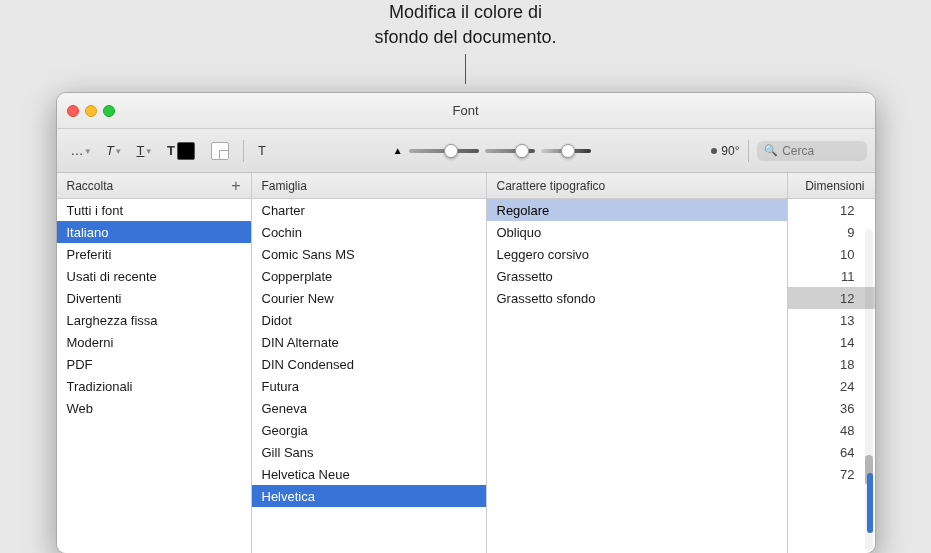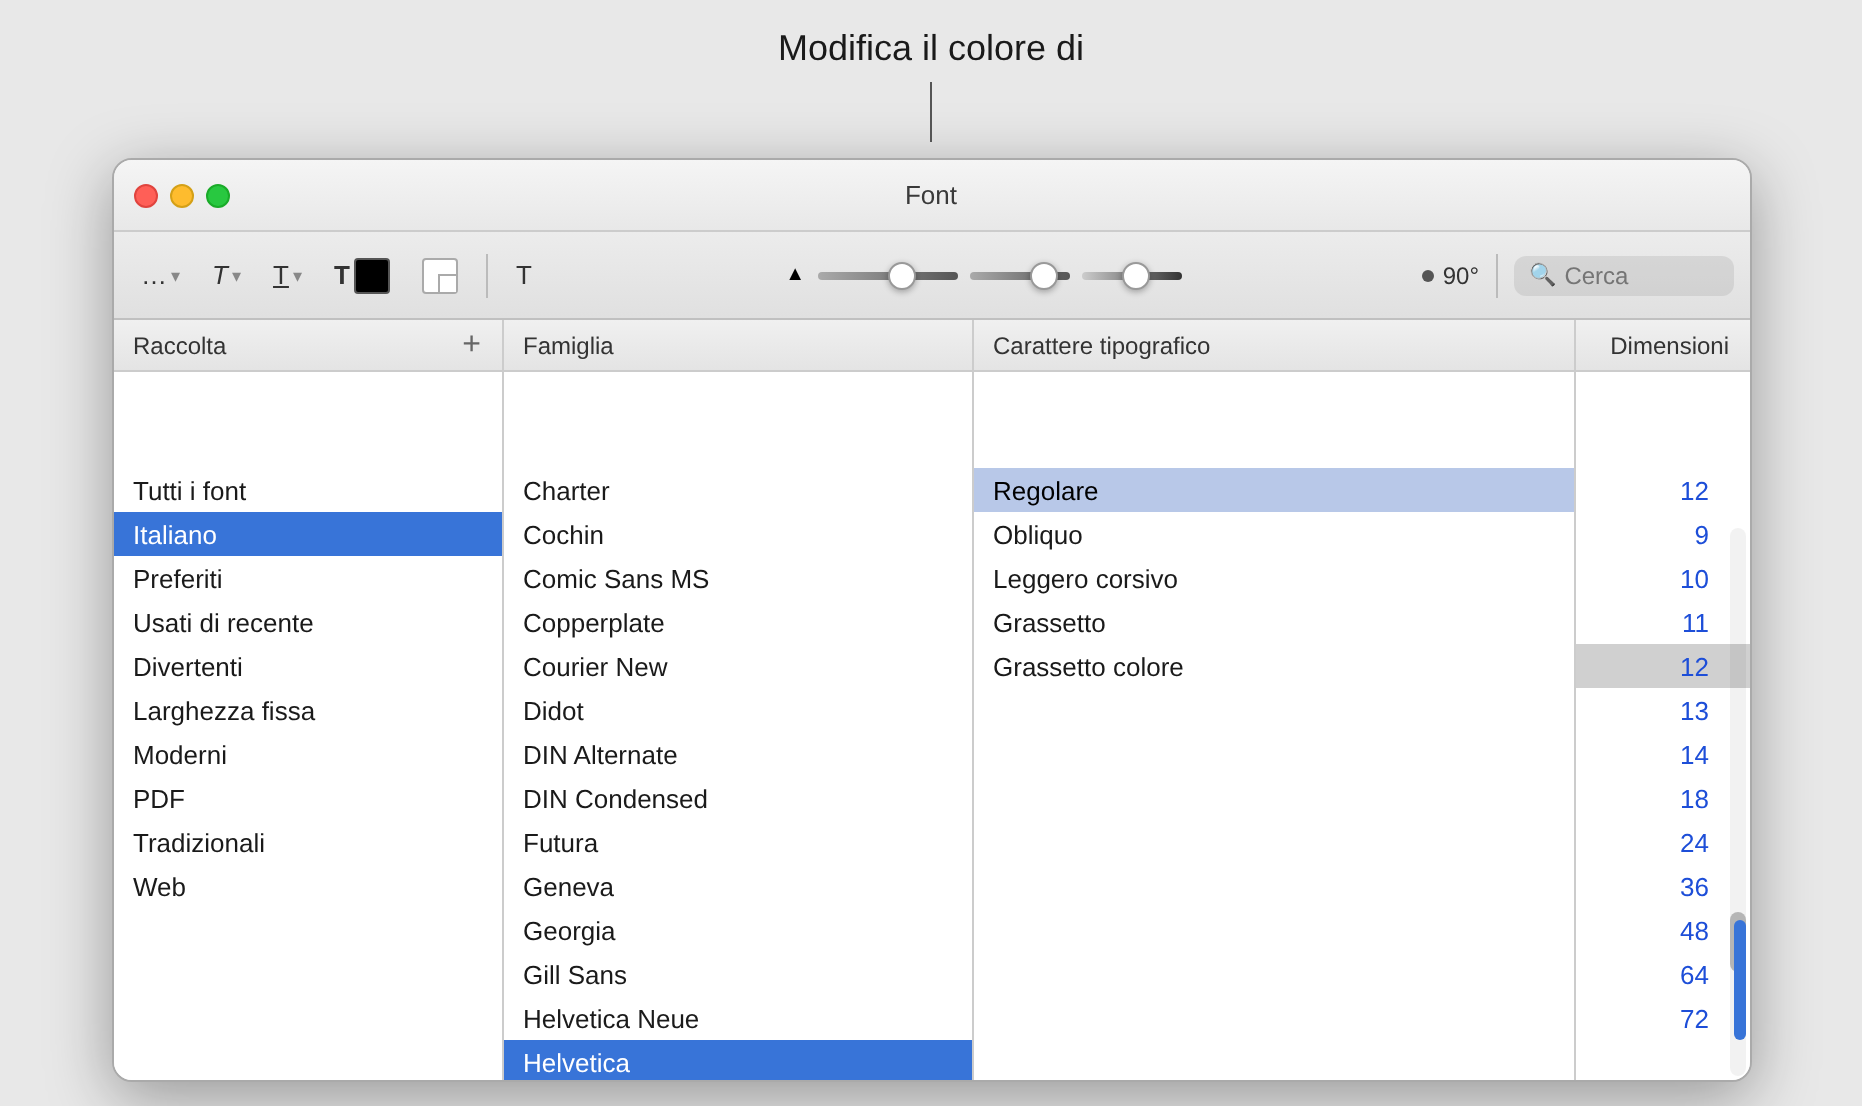--- a/index.html
+++ b/index.html
@@ -248,21 +248,20 @@
     .column-dimensioni {
       width: 87px;
       display: flex;
       flex-direction: column;
       position: relative;
     }
 
     .column-body {
       overflow-y: auto;
       flex: 1;
-      margin-top: 48px;
     }
 
     .list-item {
       padding: 3px 10px;
       font-size: 13px;
       color: #1a1a1a;
       cursor: pointer;
       height: 22px;
       display: flex;
       align-items: center;
@@ -273,21 +272,21 @@
       color: #000;
     }
     .list-item.selected-blue {
       background: #3874d8;
       color: #fff;
     }
 
     .dim-item {
       padding: 3px 10px;
       font-size: 13px;
-      color: #1d4ed8;
+      color: #404040;
       cursor: pointer;
       height: 22px;
       display: flex;
       align-items: center;
       justify-content: flex-end;
     }
     .dim-item.selected-gray {
       background: #d0d0d0;
     }
 
@@ -324,20 +323,21 @@
       font-size: 9px;
       color: #888;
     }
   </style>
 </head>
 <body>
 
 <div class="outer-wrapper">
   <div class="tooltip-area">
     <div>Modifica il colore di</div>
+    <div>sfondo del documento.</div>
     <div class="tooltip-line"></div>
   </div>
 
   <div class="window">
 
     <div class="titlebar">
       <div class="traffic-lights">
         <div class="tl tl-close"></div>
         <div class="tl tl-min"></div>
         <div class="tl tl-max"></div>
@@ -450,21 +450,21 @@
 
       <div class="column-carattere">
         <div class="column-header">
           <span>Carattere tipografico</span>
         </div>
         <div class="column-body">
         <div class="list-item selected">Regolare</div>
             <div class="list-item">Obliquo</div>
             <div class="list-item">Leggero corsivo</div>
             <div class="list-item">Grassetto</div>
-            <div class="list-item">Grassetto colore</div>
+            <div class="list-item">Grassetto sfondo</div>
           </div>
       </div>
 
       <div class="column-dimensioni">
         <div class="column-header" style="justify-content:flex-end;">
           <span>Dimensioni</span>
         </div>
         <div class="column-body" style="position:relative;">
         <div class="dim-item" style="padding-right: 20px;">12</div>
             <div class="dim-item" style="padding-right: 20px;">9</div>

